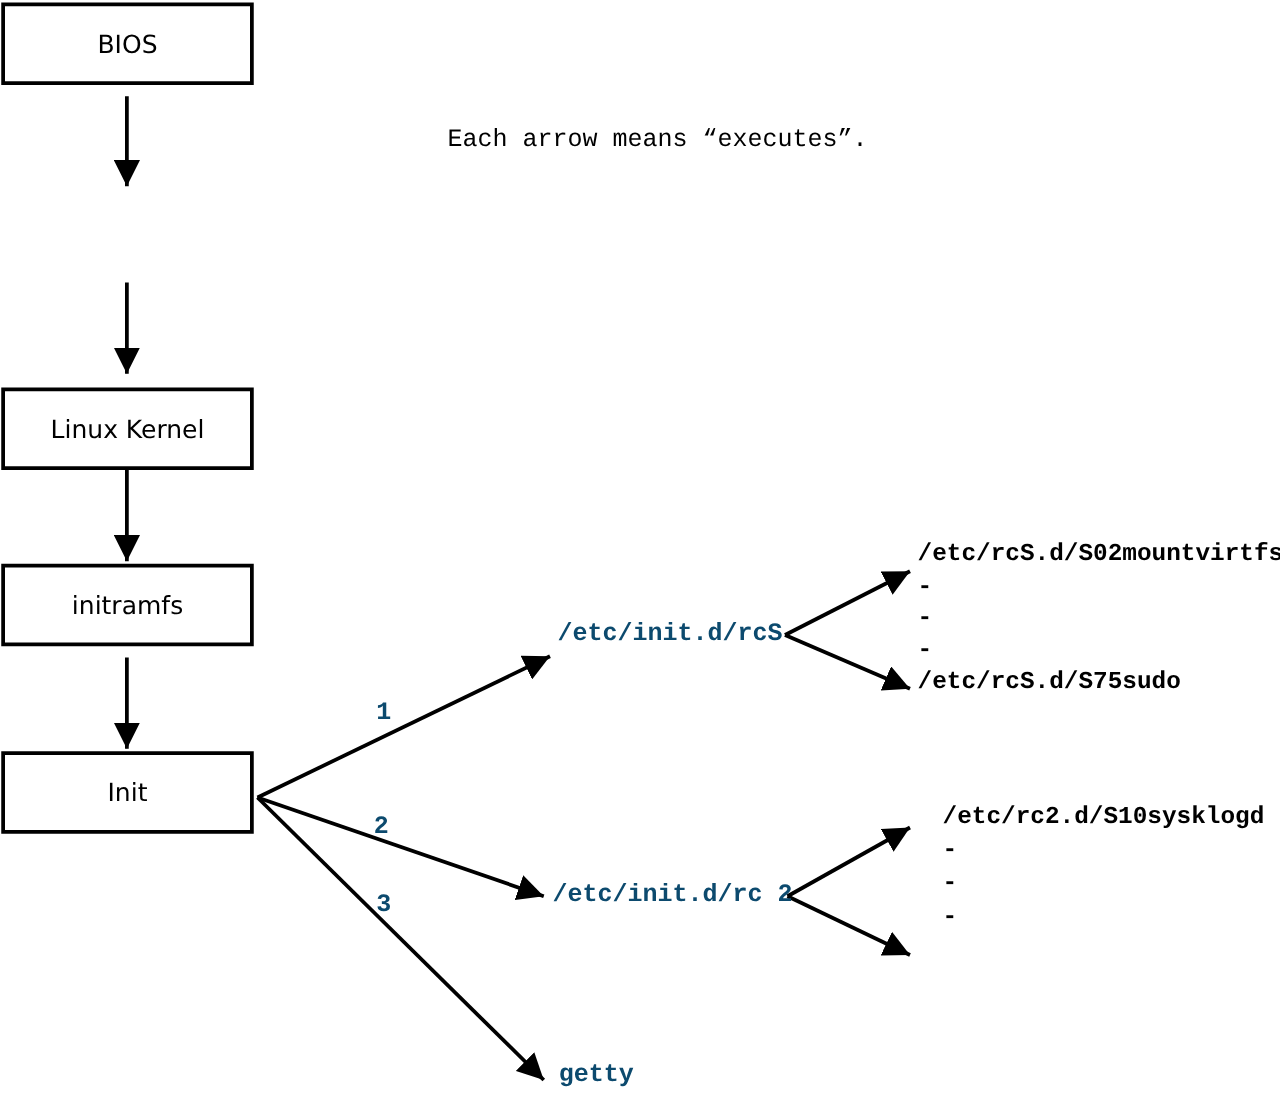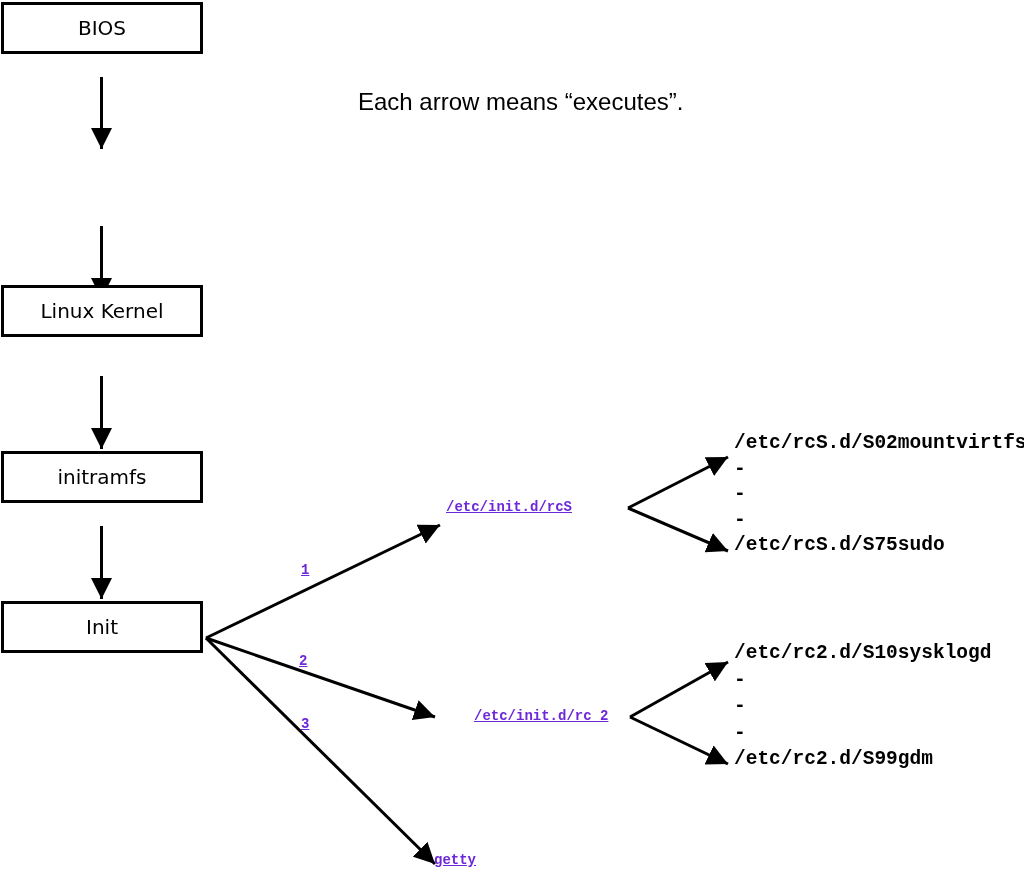--- a/index.html
+++ b/index.html
@@ -18,79 +18,78 @@
     position: absolute;
     left: 0;
     top: 0;
     width: 1024px;
     height: 875px;
   }
   .box {
     position: absolute;
     left: 1px;
     width: 202px;
-    height: 52px;
+    height: 66px;
     box-sizing: border-box;
     border: 3px solid #000000;
     background: #ffffff;
     display: flex;
     align-items: center;
     justify-content: center;
   }
   .box-label {
     font-family: "DejaVu Sans", sans-serif;
     font-size: 20px;
     color: #000000;
     white-space: nowrap;
   }
   .note {
     position: absolute;
     left: 358px;
-    top: 88px;
-    font-family: Liberation Sans, sans-serif;
-    font-size: 24px;
+    top: 101px;
+    font-family: Liberation Mono, monospace;
+    font-size: 20px;
     color: #000000;
     white-space: nowrap;
   }
   .mono {
     position: absolute;
     font-family: "Liberation Mono", monospace;
     font-weight: 700;
-    font-size: 14px;
+    font-size: 20px;
     line-height: 23px;
-    color: #6d28d9;
+    color: #0c4a6e;
     white-space: nowrap;
-    text-decoration: underline;
   }
   .script-stack {
     position: absolute;
     left: 734px;
     font-family: "Liberation Mono", monospace;
     font-weight: 700;
     font-size: 19.5px;
     color: #000000;
   }
   .script-stack .row {
     white-space: nowrap;
   }
   #rcs-stack { top: 431px; }
   #rcs-stack .row { line-height: 25.5px; }
   #rc2-stack { top: 640px; }
-  #rc2-stack .row { line-height: 26.5px; }
+  #rc2-stack .row { line-height: 26.5px; margin-left: 20px; }
   #box-bios       { top: 2px; }
   #box-bootloader { top: 151px; }
-  #box-kernel     { top: 285px; }
+  #box-kernel     { top: 310px; }
   #box-initramfs  { top: 451px; justify-content: center; }
   #box-init       { top: 601px; text-align: center; }
   #branch-label-1 { left: 301px; top: 559px; }
   #branch-label-2 { left: 299px; top: 650px; }
   #branch-label-3 { left: 301px; top: 713px; }
   #target-rcs    { left: 446px; top: 496px; }
-  #target-rc2    { left: 442px; top: 705px; margin-left: 32px; }
-  #target-getty  { left: 434px; top: 849px; }
+  #target-rc2    { left: 442px; top: 705px; }
+  #target-getty  { left: 447px; top: 849px; }
 </style>
 </head>
 <body>
 
 <div id="canvas">
 
   <svg id="arrows" viewBox="0 0 1024 875" xmlns="http://www.w3.org/2000/svg">
     <defs>
       <marker id="ah" viewBox="0 0 10 10" refX="10" refY="5" markerWidth="7" markerHeight="7" orient="auto" markerUnits="strokeWidth">
         <path d="M 0 0 L 10 5 L 0 10 z" fill="#000000"></path>
@@ -140,16 +139,15 @@
     <div class="row">-</div>
     <div class="row">-</div>
     <div class="row">/etc/rcS.d/S75sudo</div>
   </div>
 
   <div id="rc2-stack" class="script-stack">
     <div class="row">/etc/rc2.d/S10sysklogd</div>
     <div class="row">-</div>
     <div class="row">-</div>
     <div class="row">-</div>
-    <div class="row">/etc/rc2.d/S99gdm</div>
   </div>
 
 </div>
 
 </body></html>

